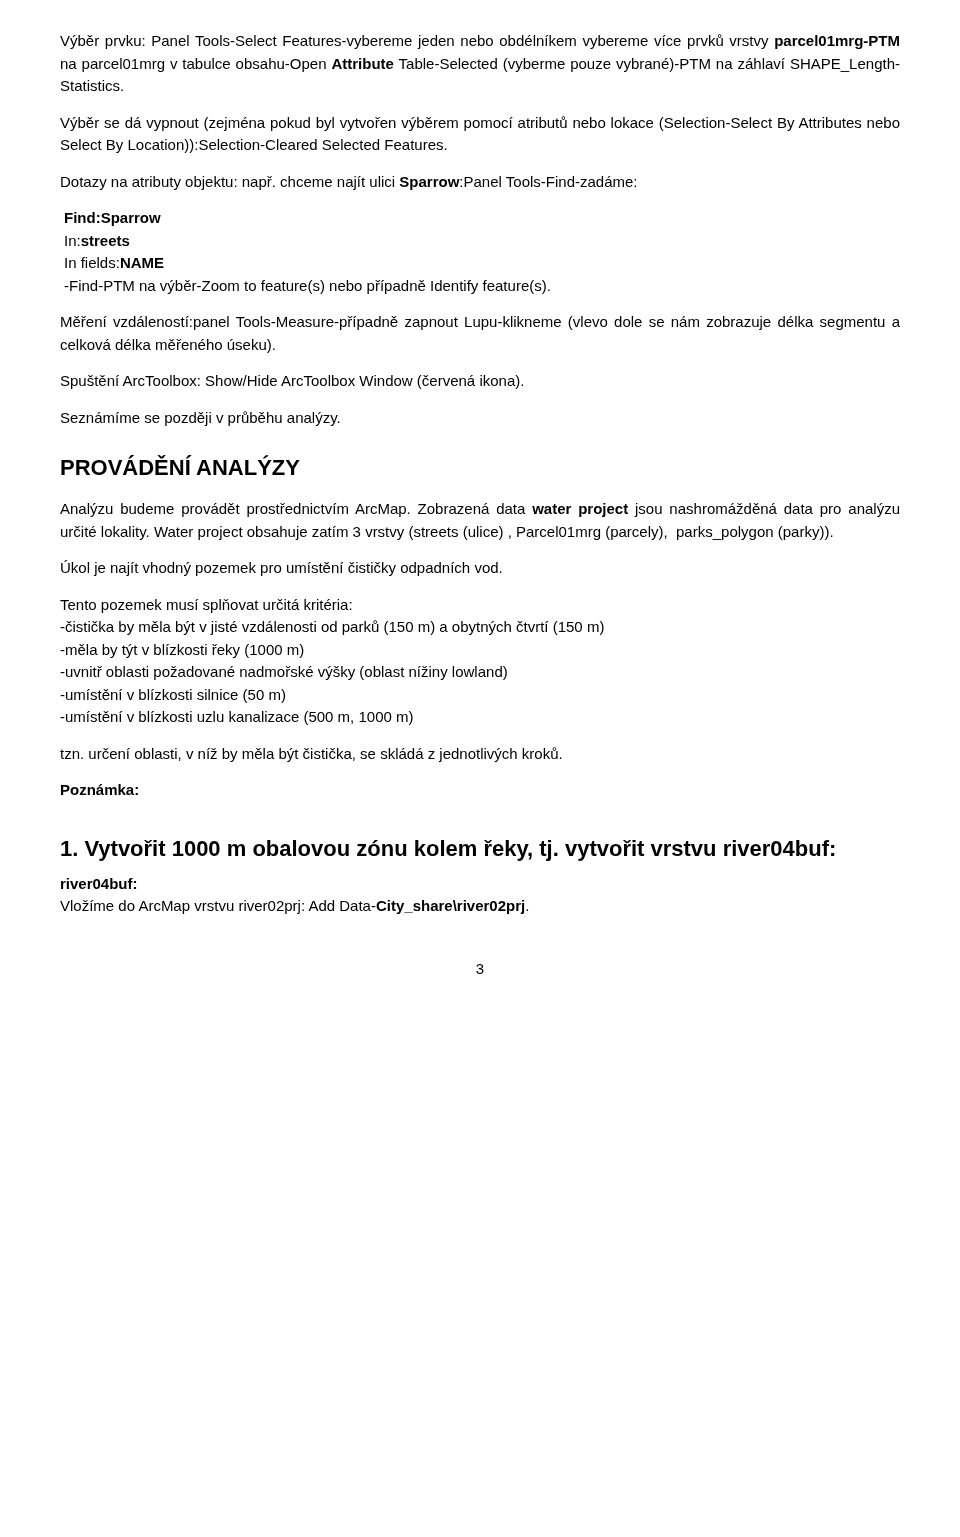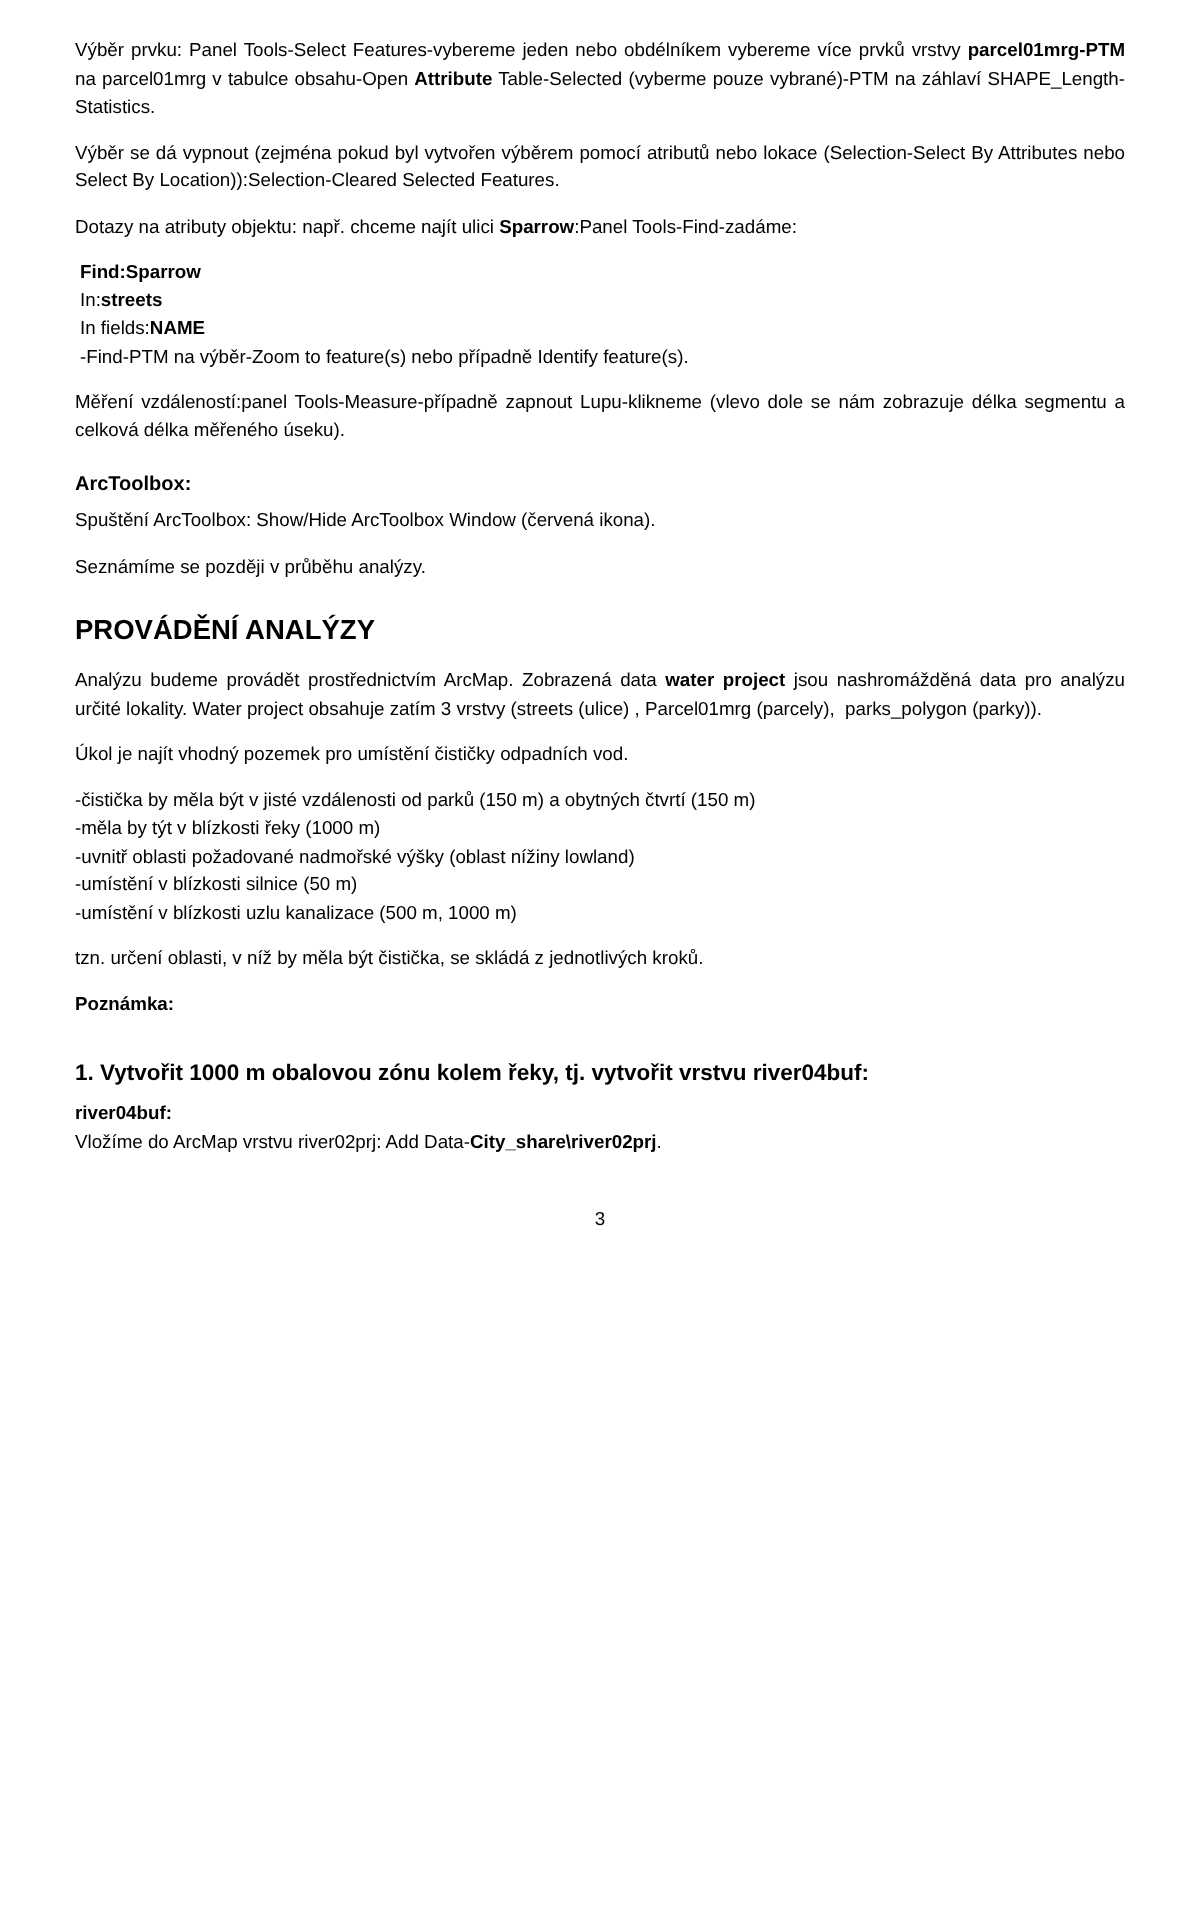--- a/index.html
+++ b/index.html
@@ -51,21 +51,21 @@
     .indented-block {
       margin-left: 4px;
       margin-bottom: 14px;
     }
 
     .note-label {
       font-weight: bold;
     }
 
     .numbered-heading {
-      font-size: 18px;
+      font-size: 22px;
       font-weight: bold;
       margin-top: 30px;
       margin-bottom: 8px;
     }
   </style>
 </head>
 <body>
 
 <div>
 
@@ -91,41 +91,41 @@
     <div>
       In fields:<span class="bold">NAME</span>
     </div>
     <div>-Find-PTM na výběr-Zoom to feature(s) nebo případně Identify feature(s).</div>
   </div>
 
   <div class="paragraph">
     Měření vzdáleností:panel Tools-Measure-případně zapnout Lupu-klikneme (vlevo dole se nám zobrazuje délka segmentu a celková délka měřeného úseku).
   </div>
 
-  <div class="subsection-heading">ArcToolbox:</div>
 
   <div class="paragraph">
     Spuštění ArcToolbox: Show/Hide ArcToolbox Window (červená ikona).
   </div>
 
   <div class="paragraph">
     Seznámíme se později v průběhu analýzy.
   </div>
 
   <div class="section-heading">PROVÁDĚNÍ ANALÝZY</div>
 
   <div class="paragraph">
     Analýzu budeme provádět prostřednictvím ArcMap. Zobrazená data <span class="bold">water project</span> jsou nashromážděná data pro analýzu určité lokality. Water project obsahuje zatím 3 vrstvy (streets (ulice) , Parcel01mrg (parcely),&nbsp; parks_polygon (parky)).
   </div>
 
   <div class="paragraph">
     Úkol je najít vhodný pozemek pro umístění čističky odpadních vod.
   </div>
 
   <div class="paragraph">
+    <div>Tento pozemek musí splňovat určitá kritéria:</div>
     <div>-čistička by měla být v jisté vzdálenosti od parků (150 m) a obytných čtvrtí (150 m)</div>
     <div>-měla by týt v blízkosti řeky (1000 m)</div>
     <div>-uvnitř oblasti požadované nadmořské výšky (oblast nížiny lowland)</div>
     <div>-umístění v blízkosti silnice (50 m)</div>
     <div>-umístění v blízkosti uzlu kanalizace (500 m, 1000 m)</div>
   </div>
 
   <div class="paragraph">
     tzn. určení oblasti, v níž by měla být čistička, se skládá z jednotlivých kroků.
   </div>

